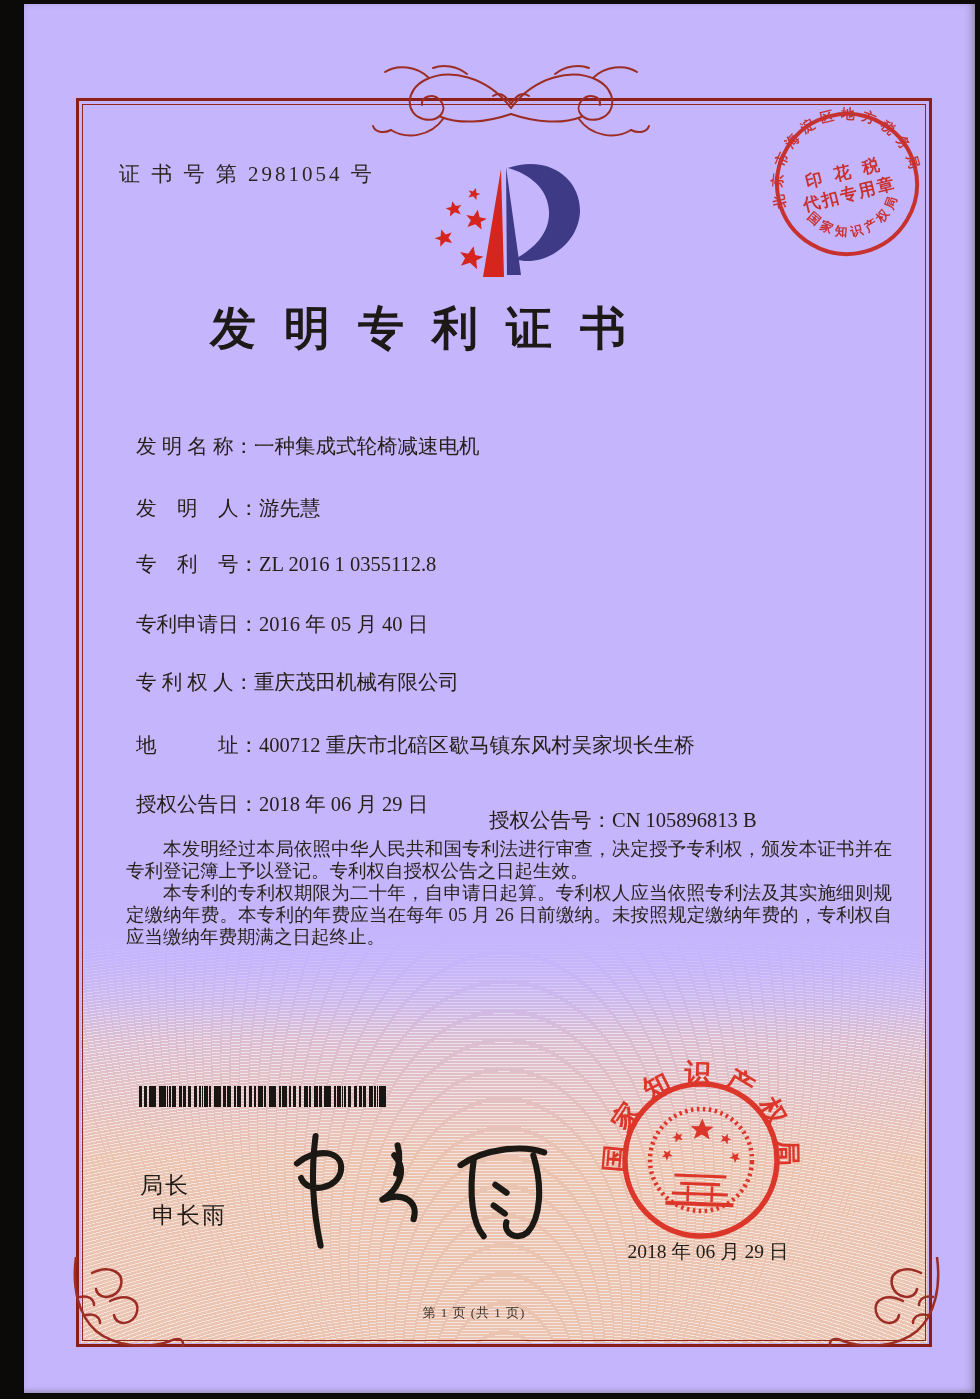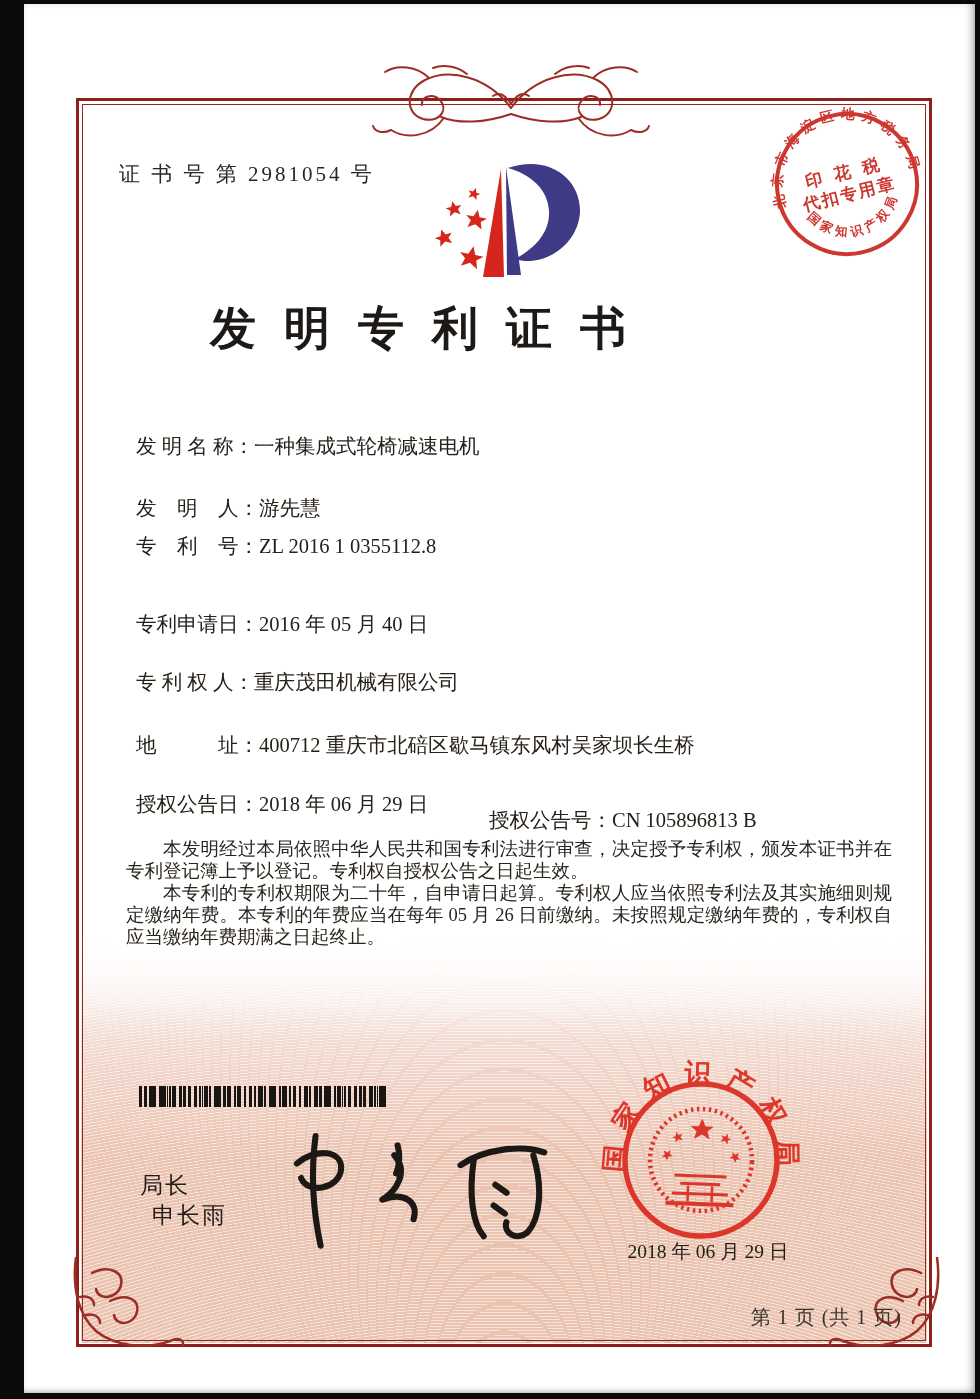--- a/index.html
+++ b/index.html
@@ -1,21 +1,21 @@
 <!DOCTYPE html>
 <html><head>
 <meta charset="utf-8">
 <style>
   * { margin:0; padding:0; box-sizing:border-box; }
   html,body { width:980px; height:1399px; }
   body { background:#0b0a09; position:relative; overflow:hidden;
          font-family:"Liberation Serif","DejaVu Serif",serif; }
 
   .paper { position:absolute; left:24px; top:4px; right:5px; bottom:6px;
-           background:#ffffff;
+           background:#c4b5fd;
            box-shadow: inset -6px 0 8px -4px rgba(90,85,75,.55), inset 0 -4px 6px -3px rgba(90,85,75,.4);
   }
 
   
   .frame { position:absolute; left:52px; top:94px; width:856px; height:1249px;
            border:3px solid #8c1f18; }
   .frame::after { content:""; position:absolute; inset:3px; border:1px solid #93261d; }
 
   
   .guilloche { position:absolute; left:57px; top:930px; width:846px; height:409px;
@@ -66,22 +66,22 @@
                   letter-spacing:2px; }
 
   .signature { position:absolute; left:256px; top:1116px; width:294px; height:128px;
                transform:rotate(-2deg); }
 
   .seal { position:absolute; left:577px; top:1056px; width:200px; height:200px;
           transform:rotate(2deg); opacity:.95; }
   .seal-date { position:absolute; left:594px; top:1234px; width:180px; text-align:center;
                font-size:19.5px; color:#242019; white-space:nowrap; }
 
-  .footer { position:absolute; left:22px; top:1300px; width:856px; text-align:right;
-            font-size:20px; color:#3a332c; letter-spacing:1px; }
+  .footer { position:absolute; left:22px; top:1300px; width:856px; text-align:center;
+            font-size:13px; color:#3a332c; letter-spacing:1px; }
 </style>
 </head>
 <body>
 
 <div class="paper">
 
   <div class="guilloche"></div>
   <div class="frame"></div>
 
   <svg class="ornament orn-top" width="300" height="84" viewBox="0 0 300 84">
@@ -153,21 +153,21 @@
   </svg>
 
   <div class="title">发明专利证书</div>
 
   <div class="row" style="top:428px">
     <span class="lbl">发 明 名 称</span><span>：</span><span class="val">一种集成式轮椅减速电机</span>
   </div>
   <div class="row" style="top:490px">
     <span class="lbl">发　明　人</span><span>：</span><span class="val">游先慧</span>
   </div>
-  <div class="row" style="top:528px">
+  <div class="row" style="top:546px">
     <span class="lbl">专　利　号</span><span>：</span><span class="val">ZL 2016 1 0355112.8</span>
   </div>
   <div class="row" style="top:606px">
     <span class="lbl">专利申请日</span><span>：</span><span class="val">2016 年 05 月 40 日</span>
   </div>
   <div class="row" style="top:664px">
     <span class="lbl">专 利 权 人</span><span>：</span><span class="val">重庆茂田机械有限公司</span>
   </div>
   <div class="row" style="top:727px">
     <span class="lbl">地　　　址</span><span>：</span><span class="val">400712 重庆市北碚区歇马镇东风村吴家坝长生桥</span>

